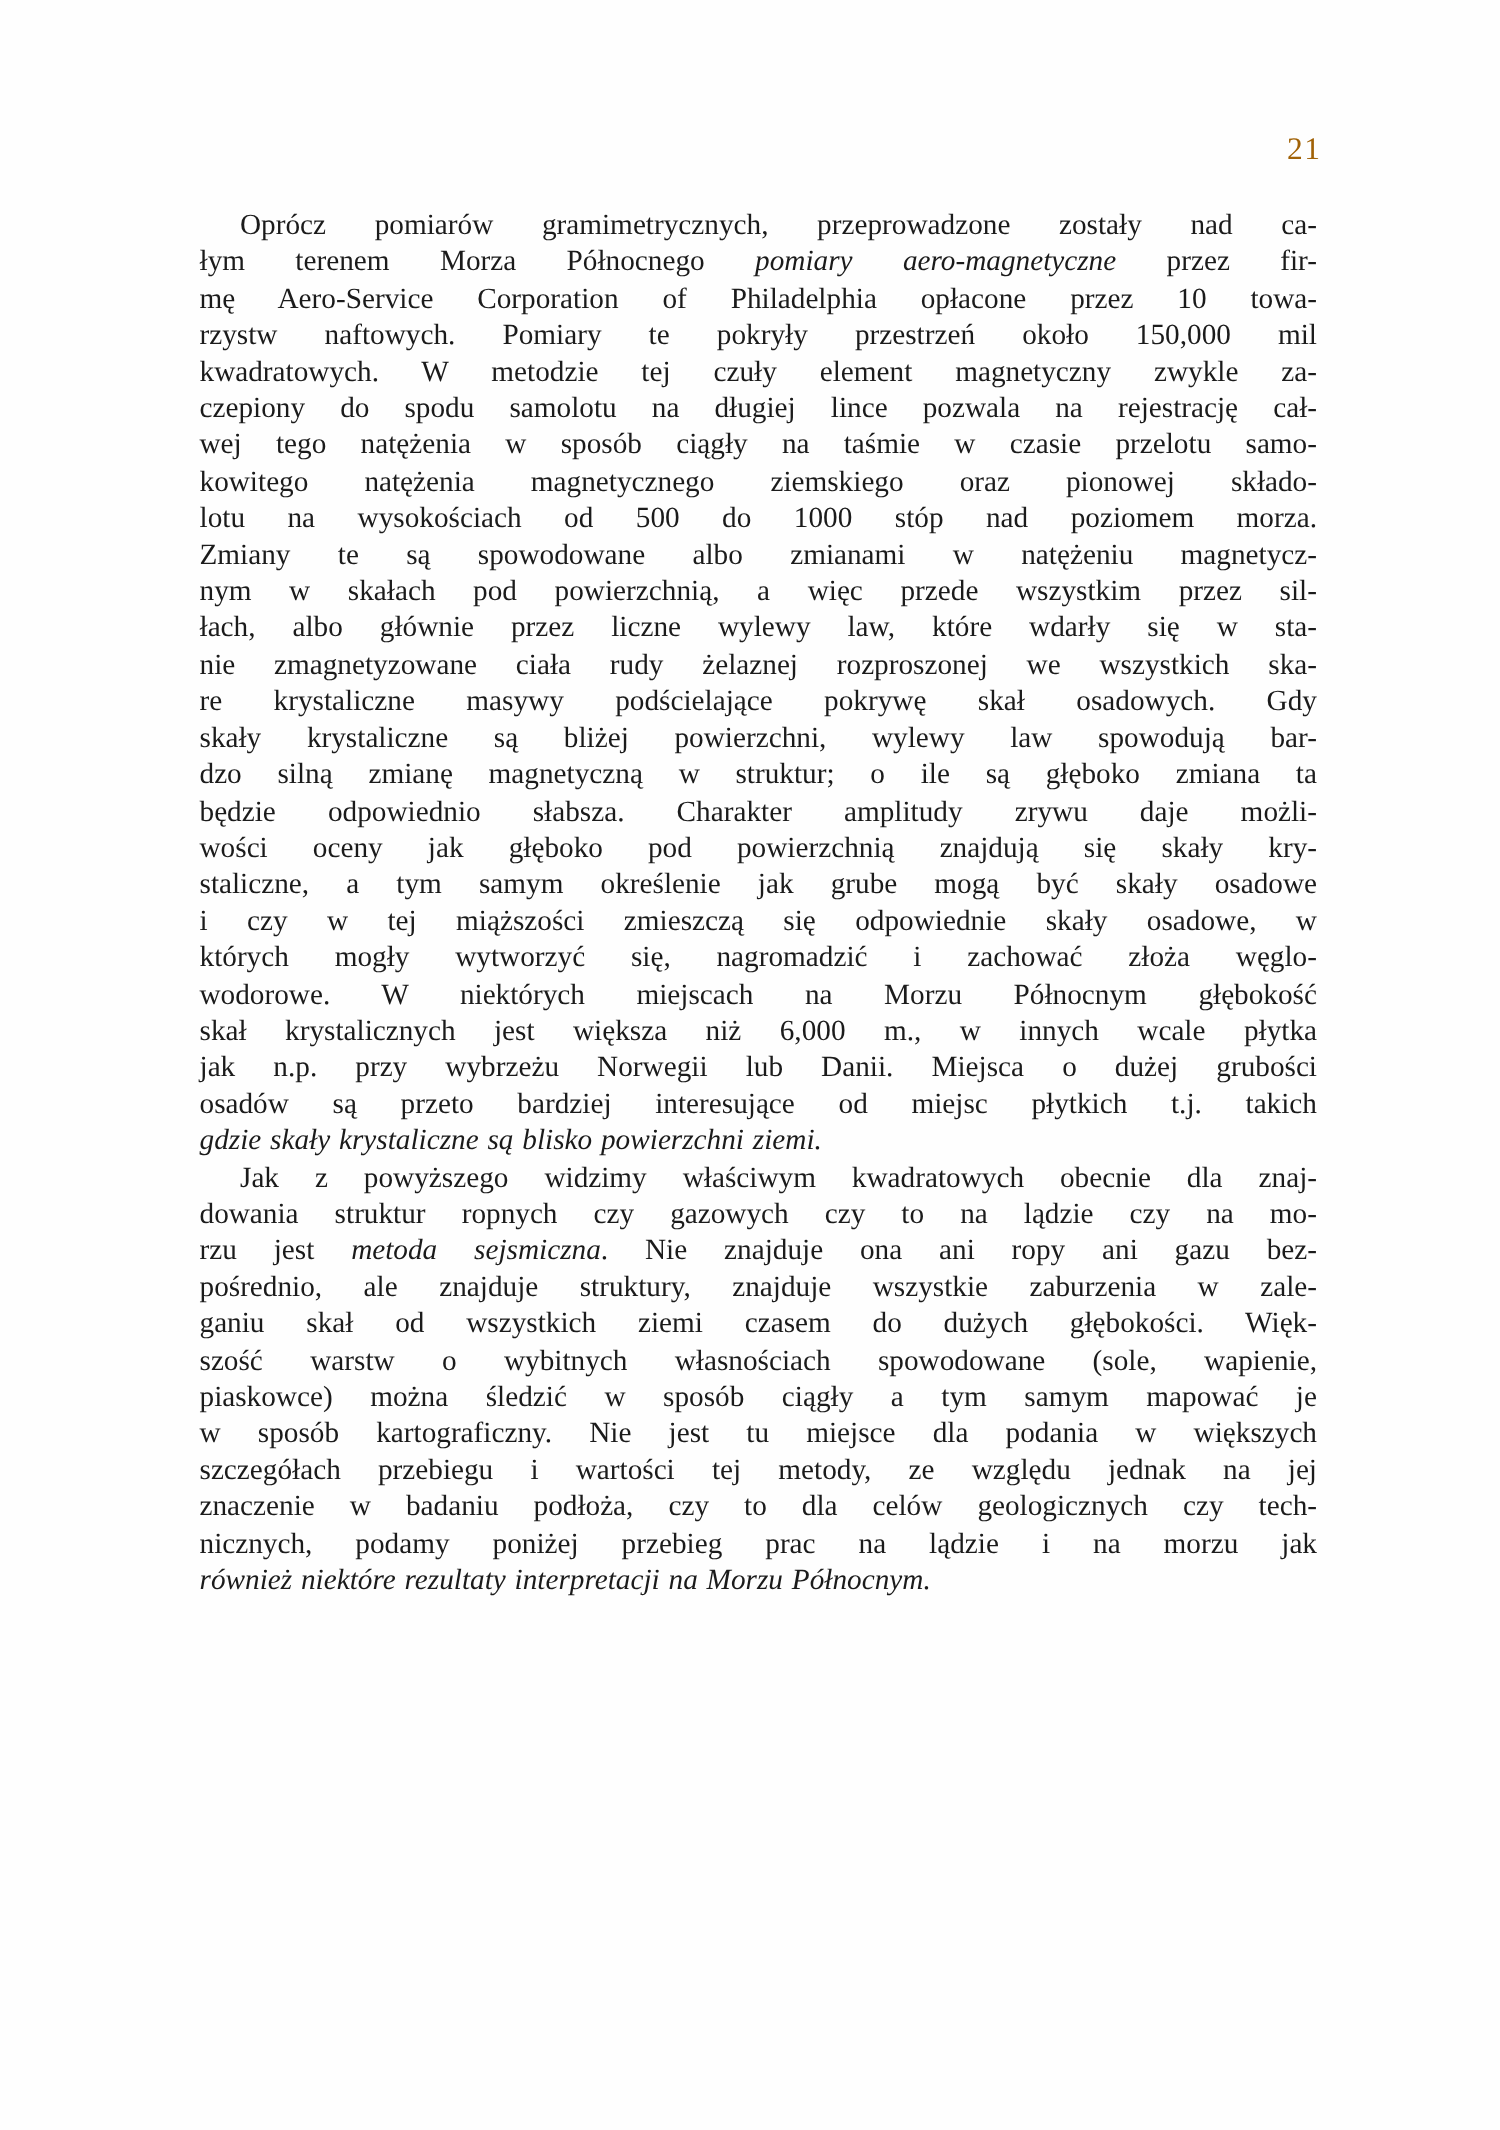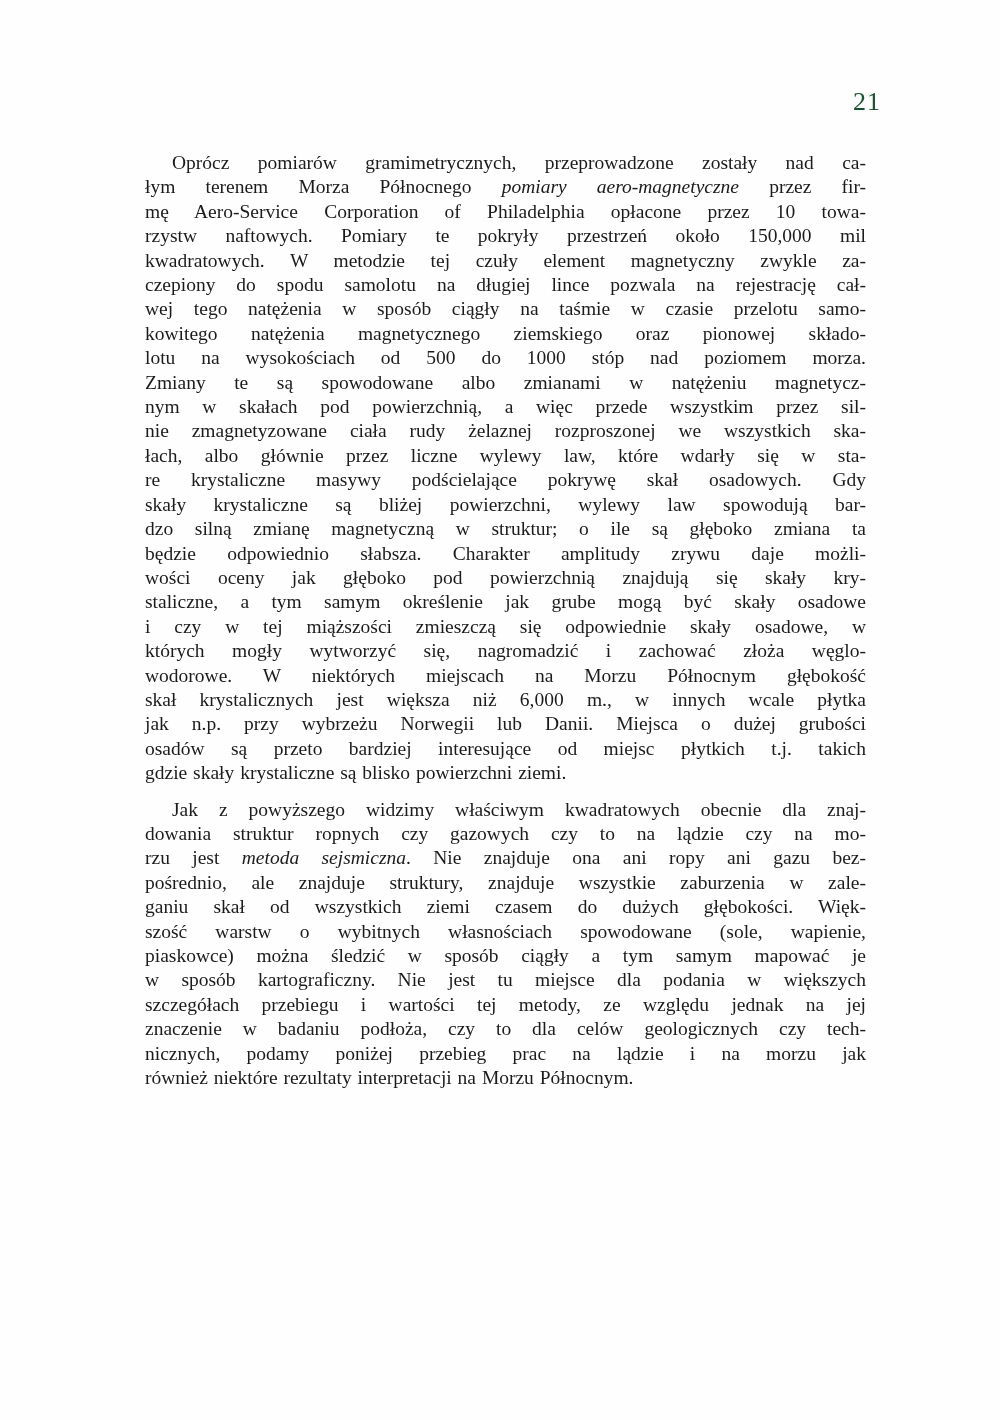--- a/index.html
+++ b/index.html
@@ -13,46 +13,47 @@
     height: 1420px;
     background: #fefefe;
     color: #1b1b1b;
     font-family: "Liberation Serif", "DejaVu Serif", serif;
     overflow: hidden;
   }
   .page-number {
     position: absolute;
     top: 87px;
     right: 119px;
-    font-size: 26px;
+    font-size: 21px;
     letter-spacing: 1px;
-    color: #14532d;
+    color: #a16207;
   }
   .text-block {
     position: absolute;
     left: 133px;
     top: 139px;
     width: 745px;
     font-size: 19.5px;
     line-height: 24.4px;
   }
   .paragraph {
-    margin: 12px;
+    margin: 0;
   }
   .line {
     text-align: justify;
     text-align-last: justify;
     white-space: normal;
     word-spacing: 1px;
   }
   .line.para-first {
     text-indent: 27px;
   }
   .line.para-last {
     text-align-last: left;
+    font-style: italic;
   }
   .line em {
     font-style: italic;
   }
 </style>
 </head>
 <body>
 
 <div class="page">
   <div class="page-number">21</div>
@@ -62,22 +63,22 @@
         <div class="line"><span>łym terenem Morza Północnego </span><em>pomiary aero-magnetyczne</em><span> przez fir-</span></div>
         <div class="line"><span>mę Aero-Service Corporation of Philadelphia opłacone przez 10 towa-</span></div>
         <div class="line"><span>rzystw naftowych. Pomiary te pokryły przestrzeń około 150,000 mil</span></div>
         <div class="line"><span>kwadratowych. W metodzie tej czuły element magnetyczny zwykle za-</span></div>
         <div class="line"><span>czepiony do spodu samolotu na długiej lince pozwala na rejestrację cał-</span></div>
         <div class="line"><span>wej tego natężenia w sposób ciągły na taśmie w czasie przelotu samo-</span></div>
         <div class="line"><span>kowitego natężenia magnetycznego ziemskiego oraz pionowej składo-</span></div>
         <div class="line"><span>lotu na wysokościach od 500 do 1000 stóp nad poziomem morza.</span></div>
         <div class="line"><span>Zmiany te są spowodowane albo zmianami w natężeniu magnetycz-</span></div>
         <div class="line"><span>nym w skałach pod powierzchnią, a więc przede wszystkim przez sil-</span></div>
+        <div class="line"><span>łach, albo głównie przez liczne wylewy law, które wdarły się w sta-</span></div>
         <div class="line"><span>nie zmagnetyzowane ciała rudy żelaznej rozproszonej we wszystkich ska-</span></div>
-        <div class="line"><span>łach, albo głównie przez liczne wylewy law, które wdarły się w sta-</span></div>
         <div class="line"><span>re krystaliczne masywy podścielające pokrywę skał osadowych. Gdy</span></div>
         <div class="line"><span>skały krystaliczne są bliżej powierzchni, wylewy law spowodują bar-</span></div>
         <div class="line"><span>dzo silną zmianę magnetyczną w struktur; o ile są głęboko zmiana ta</span></div>
         <div class="line"><span>będzie odpowiednio słabsza. Charakter amplitudy zrywu daje możli-</span></div>
         <div class="line"><span>wości oceny jak głęboko pod powierzchnią znajdują się skały kry-</span></div>
         <div class="line"><span>staliczne, a tym samym określenie jak grube mogą być skały osadowe</span></div>
         <div class="line"><span>i czy w tej miąższości zmieszczą się odpowiednie skały osadowe, w</span></div>
         <div class="line"><span>których mogły wytworzyć się, nagromadzić i zachować złoża węglo-</span></div>
         <div class="line"><span>wodorowe. W niektórych miejscach na Morzu Północnym głębokość</span></div>
         <div class="line"><span>skał krystalicznych jest większa niż 6,000 m., w innych wcale płytka</span></div>

